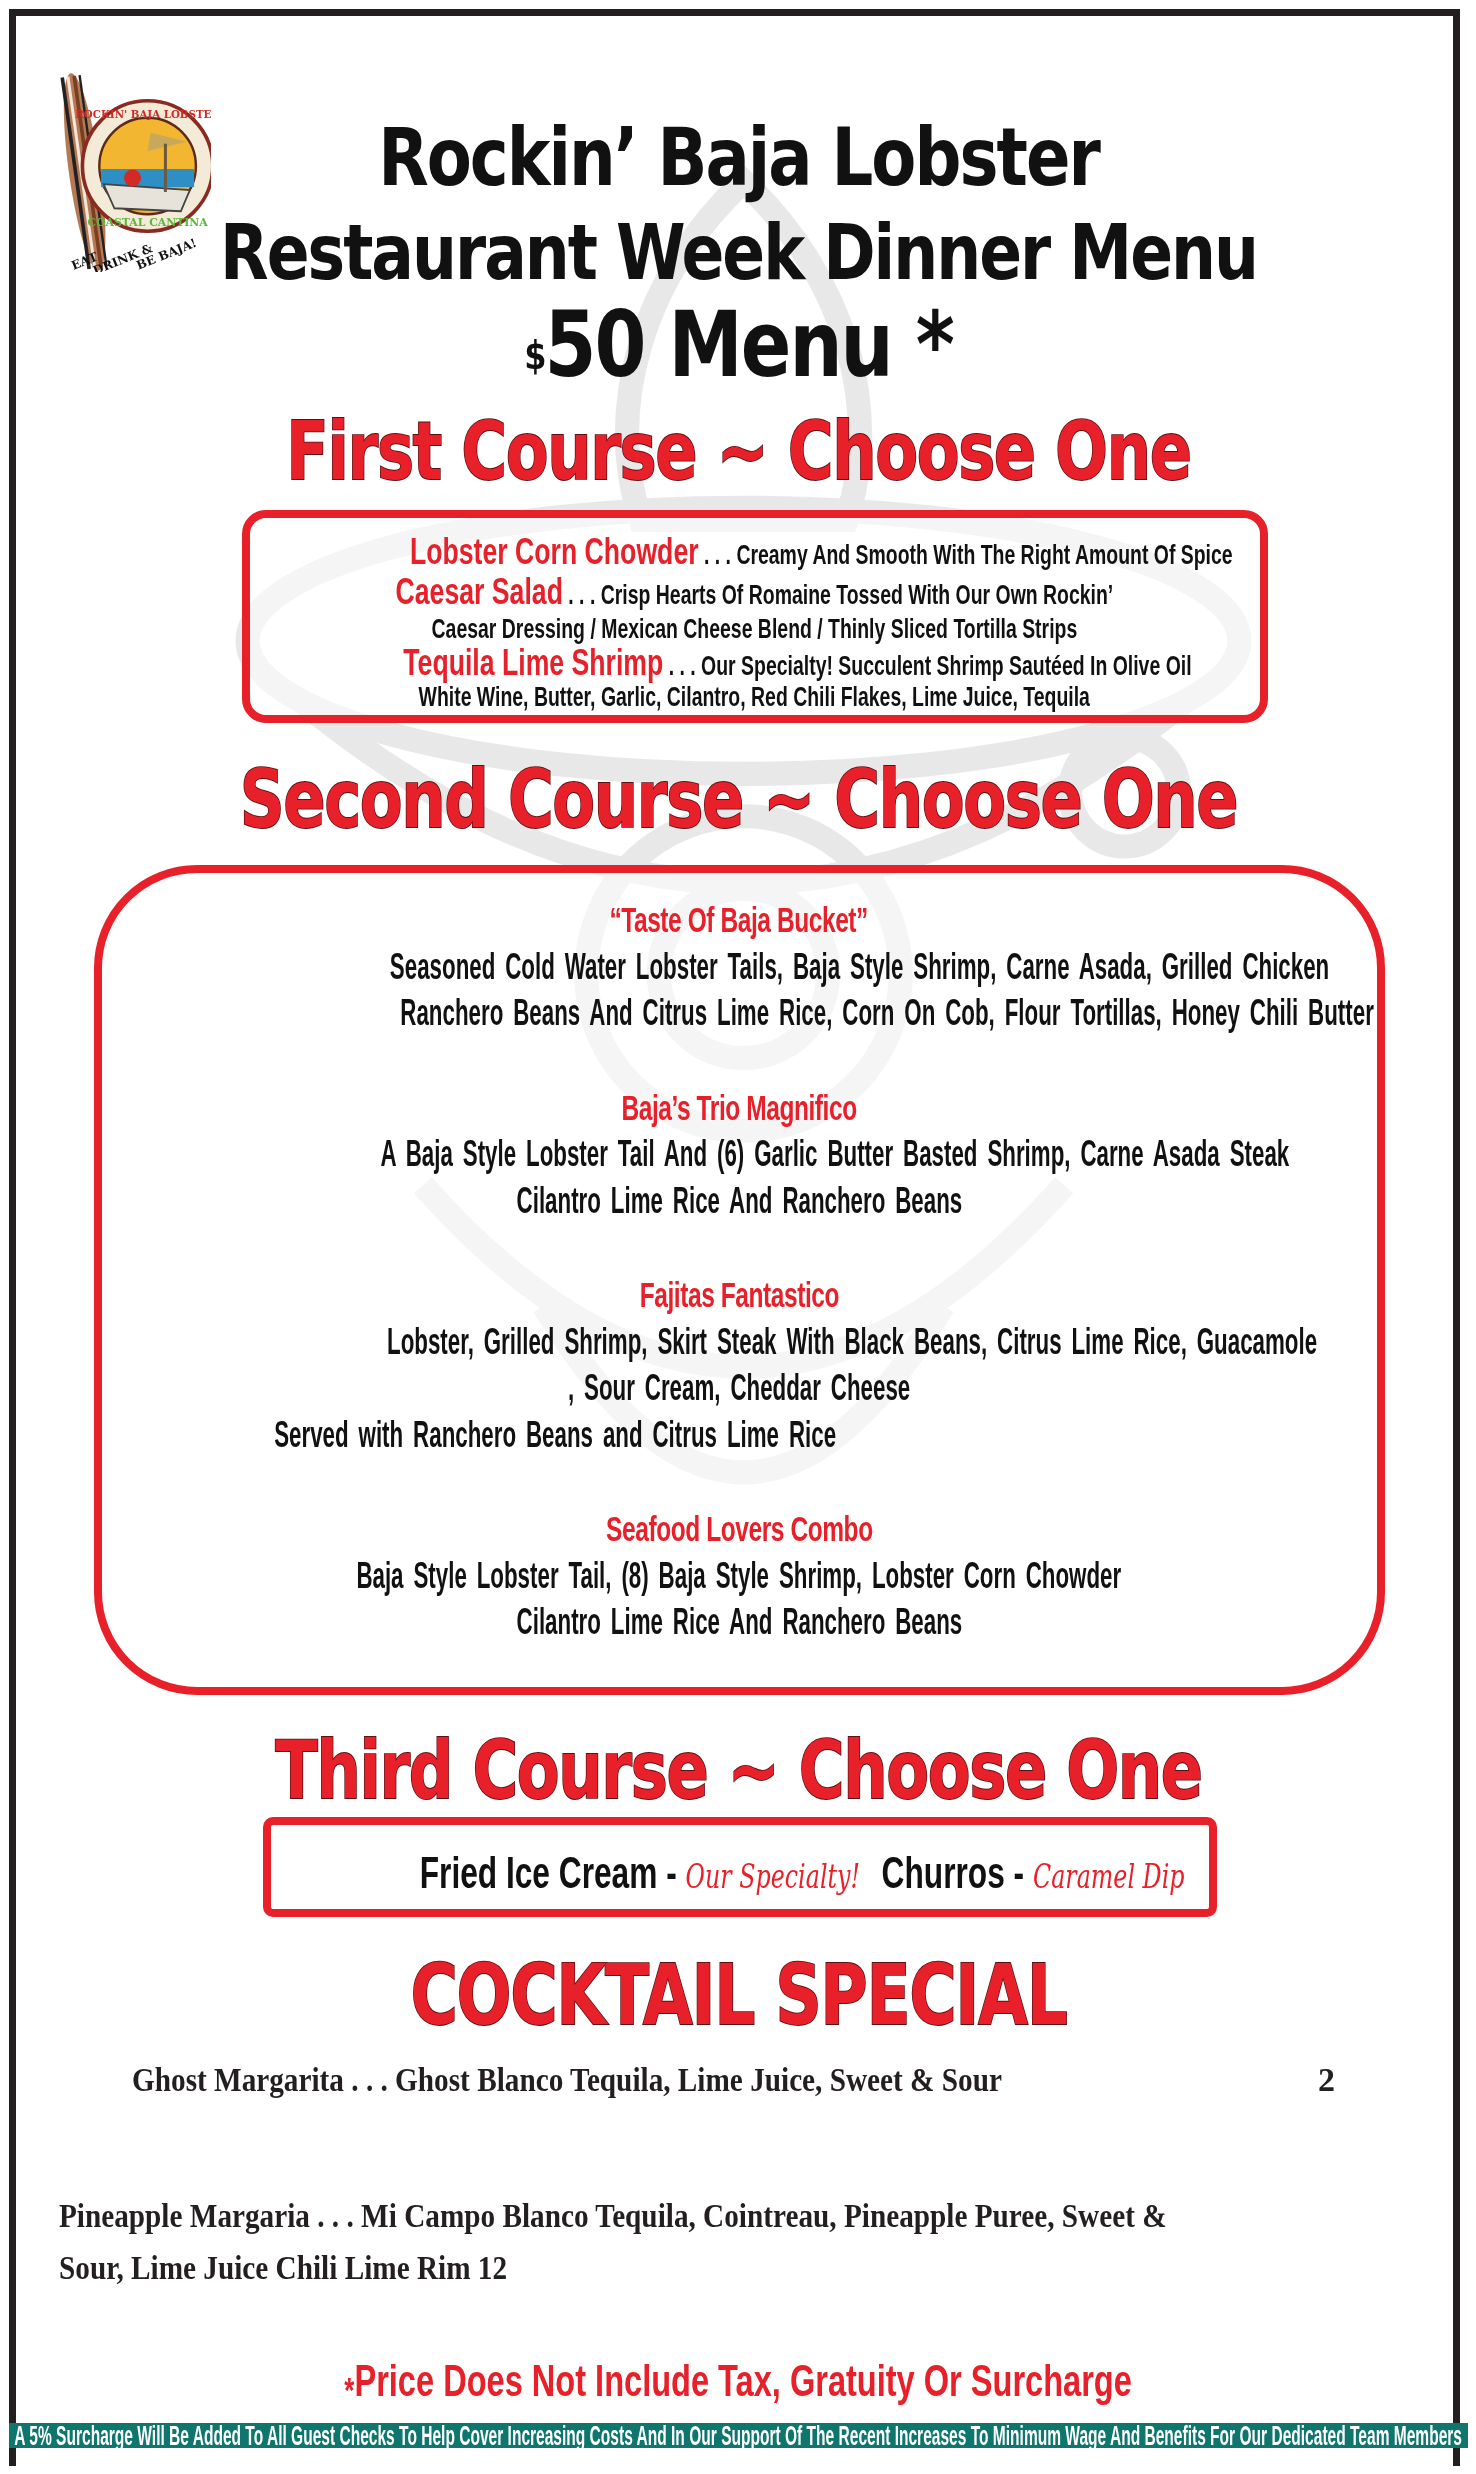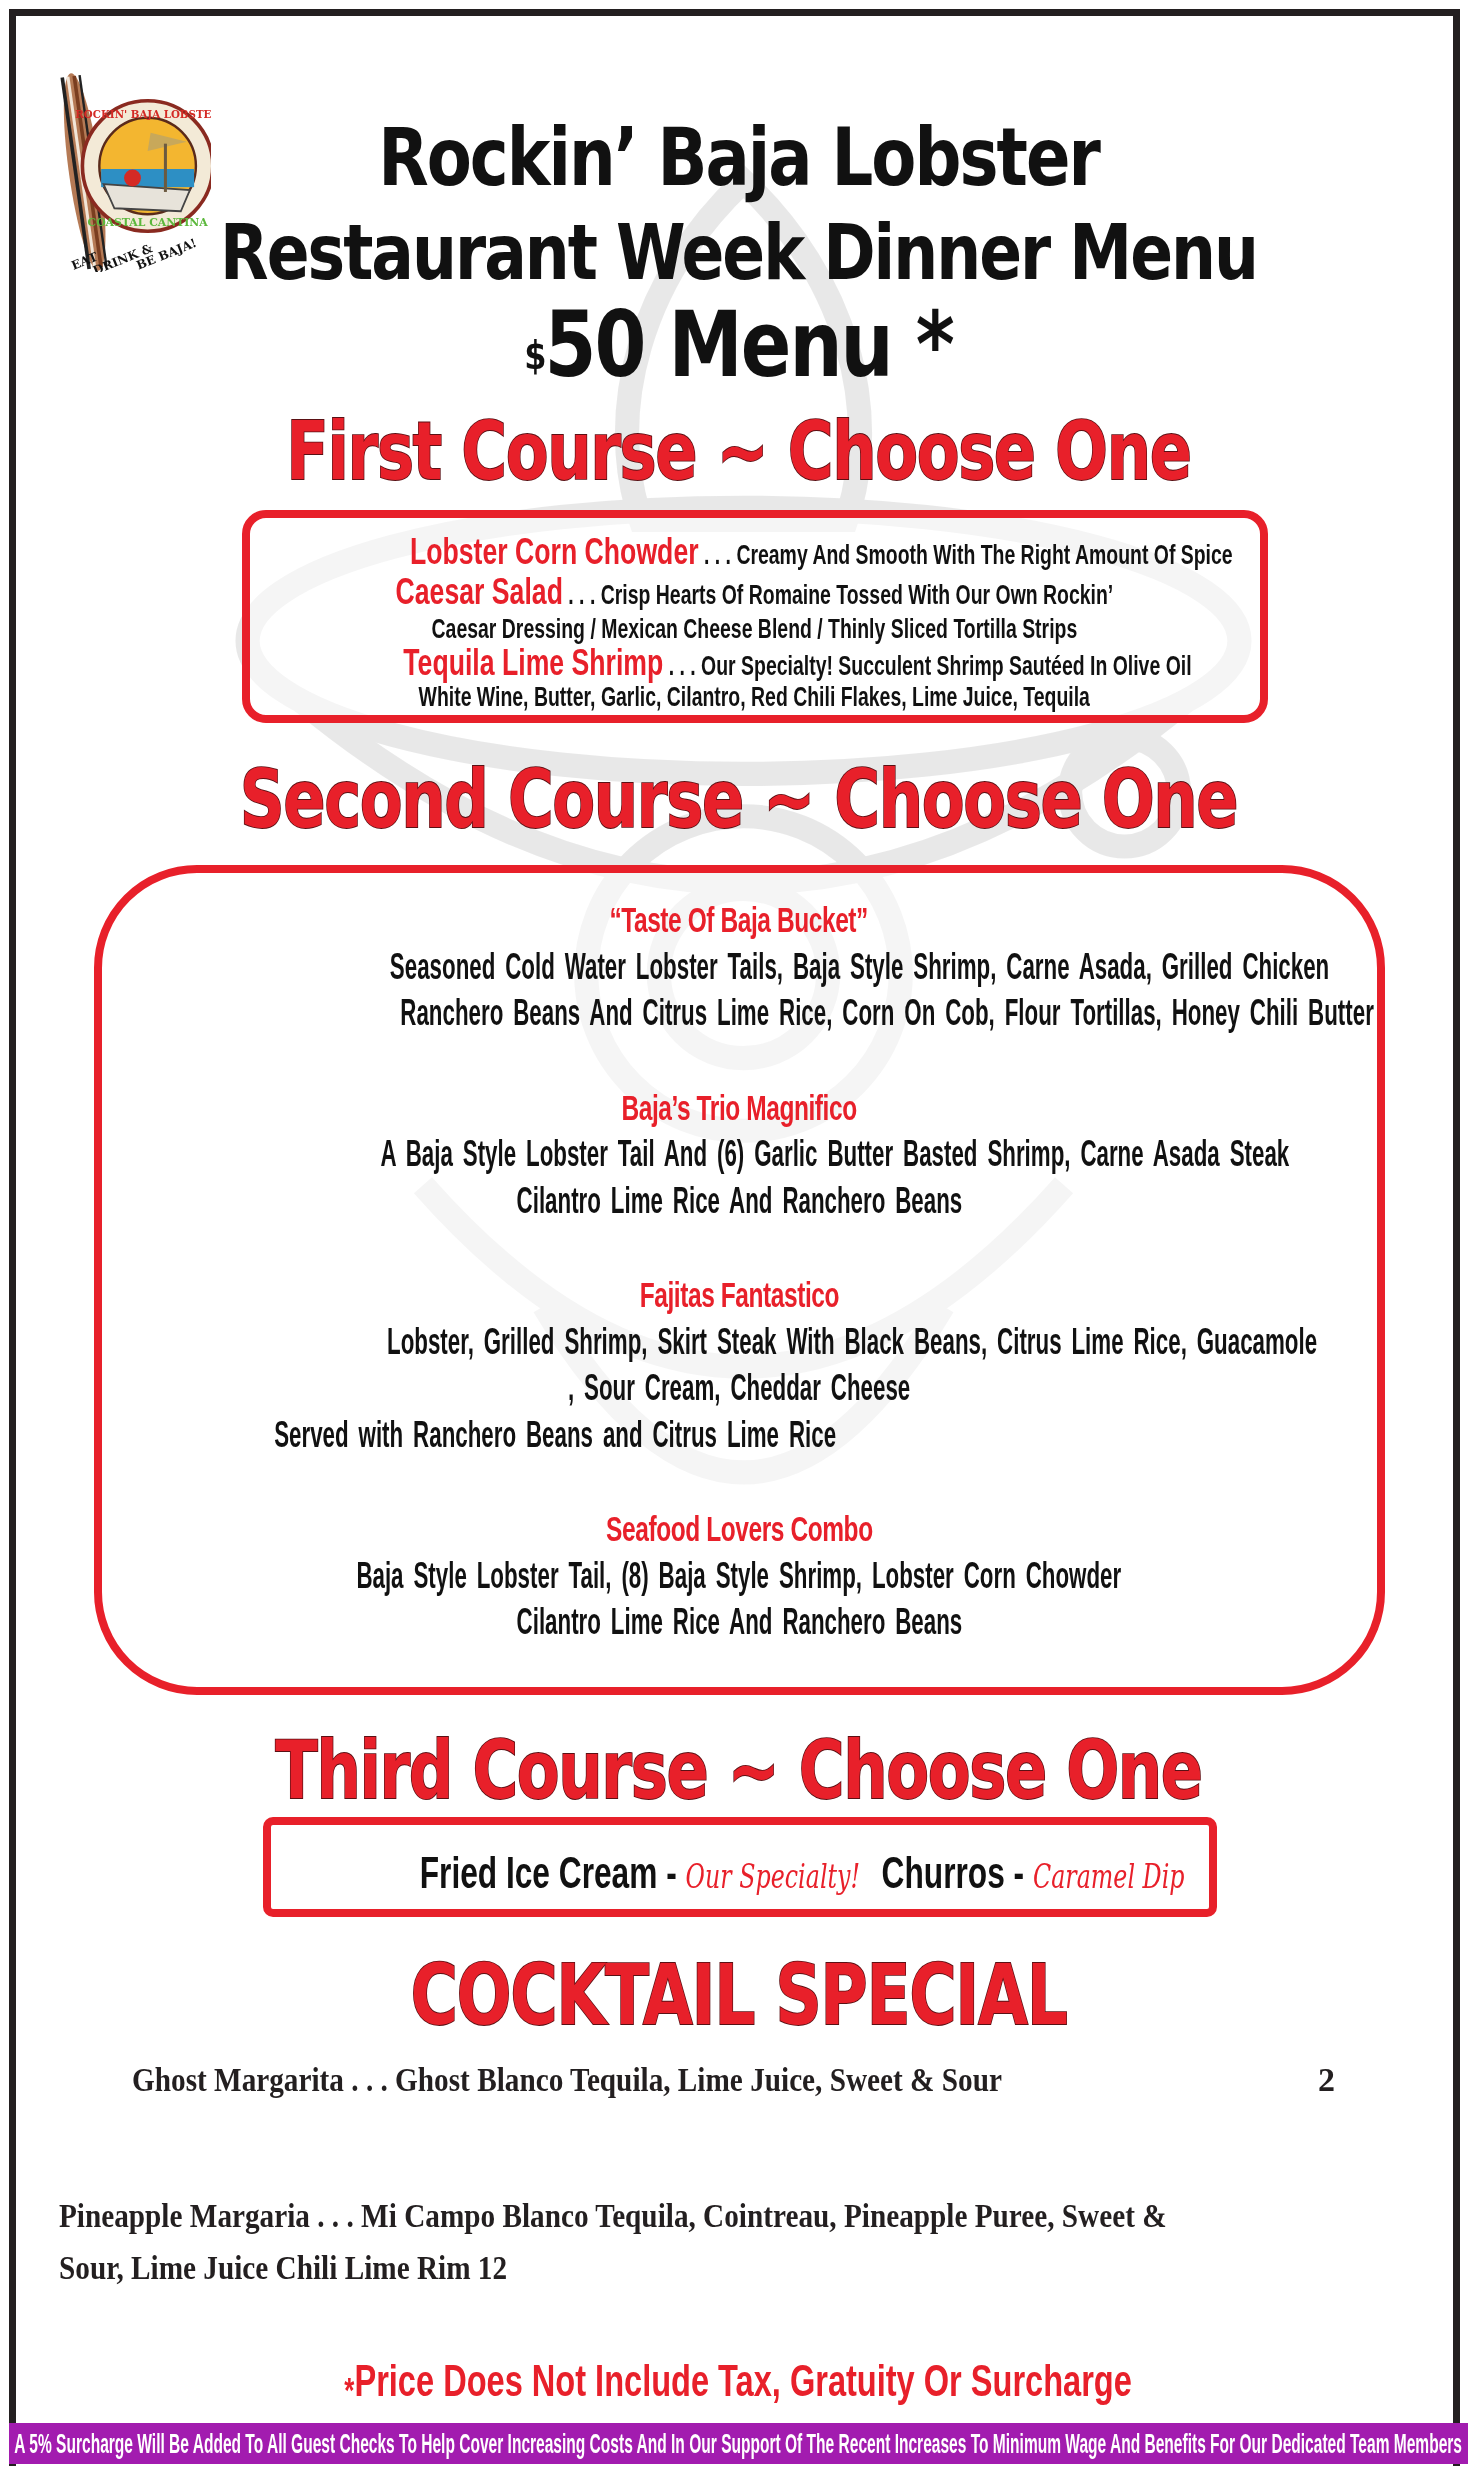--- a/index.html
+++ b/index.html
@@ -11,21 +11,21 @@
   .title-black { font-family: "DejaVu Sans", sans-serif; font-weight: bold; color: #111111; letter-spacing: -2.4px; transform: scaleX(0.82); transform-origin: center; white-space: nowrap; }
   .course-head { font-family: "DejaVu Sans", sans-serif; font-weight: bold; color: #e8202a; -webkit-text-stroke: 1.8px #5a1014; paint-order: stroke fill; letter-spacing: -1.8px; transform: scaleX(0.78); transform-origin: center; white-space: nowrap; }
   .cond { font-family: "Liberation Sans", sans-serif; font-weight: bold; transform-origin: center; white-space: nowrap; }
   .box { position: absolute; border: 8.5px solid #e8202a; box-sizing: border-box; background: rgba(255,255,255,0.55); }
   .red { color: #e8202a; }
   .dark { color: #111111; }
   .item-title { font-family: "Liberation Sans", sans-serif; font-weight: bold; color: #e8202a; font-size: 35px; transform: scaleX(0.7); white-space: nowrap; letter-spacing: -0.6px; }
   .item-desc { font-family: "Liberation Sans", sans-serif; font-weight: bold; color: #111111; font-size: 36px; transform: scaleX(0.62); white-space: nowrap; word-spacing: 6px; }
   .serif { font-family: "Liberation Serif", serif; font-weight: bold; color: #231f20; white-space: nowrap; }
   .script { font-family: "DejaVu Serif", serif; font-style: italic; color: #e8202a; font-weight: normal; }
-  .footer-bar { position: absolute; left: 8.5px; top: 2423px; width: 1459px; height: 41px; background: #a21caf; color: #ffffff; display: flex; align-items: center; justify-content: center; overflow: hidden; }
+  .footer-bar { position: absolute; left: 8.5px; top: 2423px; width: 1459px; height: 25px; background: #0f766e; color: #ffffff; display: flex; align-items: center; justify-content: center; overflow: hidden; }
   .footer-text { font-family: "Liberation Sans", sans-serif; font-weight: bold; font-size: 28px; transform: scaleX(0.555); white-space: nowrap; transform-origin: center; }
 </style>
 </head>
 <body>
 
 <div class="page-border"></div>
 
 <svg class="watermark" viewBox="0 0 1860 2500">
   <g fill="none" stroke="#555" stroke-width="40">
     <path d="M930 40 C760 200 700 420 760 600 L1100 600 C1160 420 1100 200 930 40 Z"></path>

